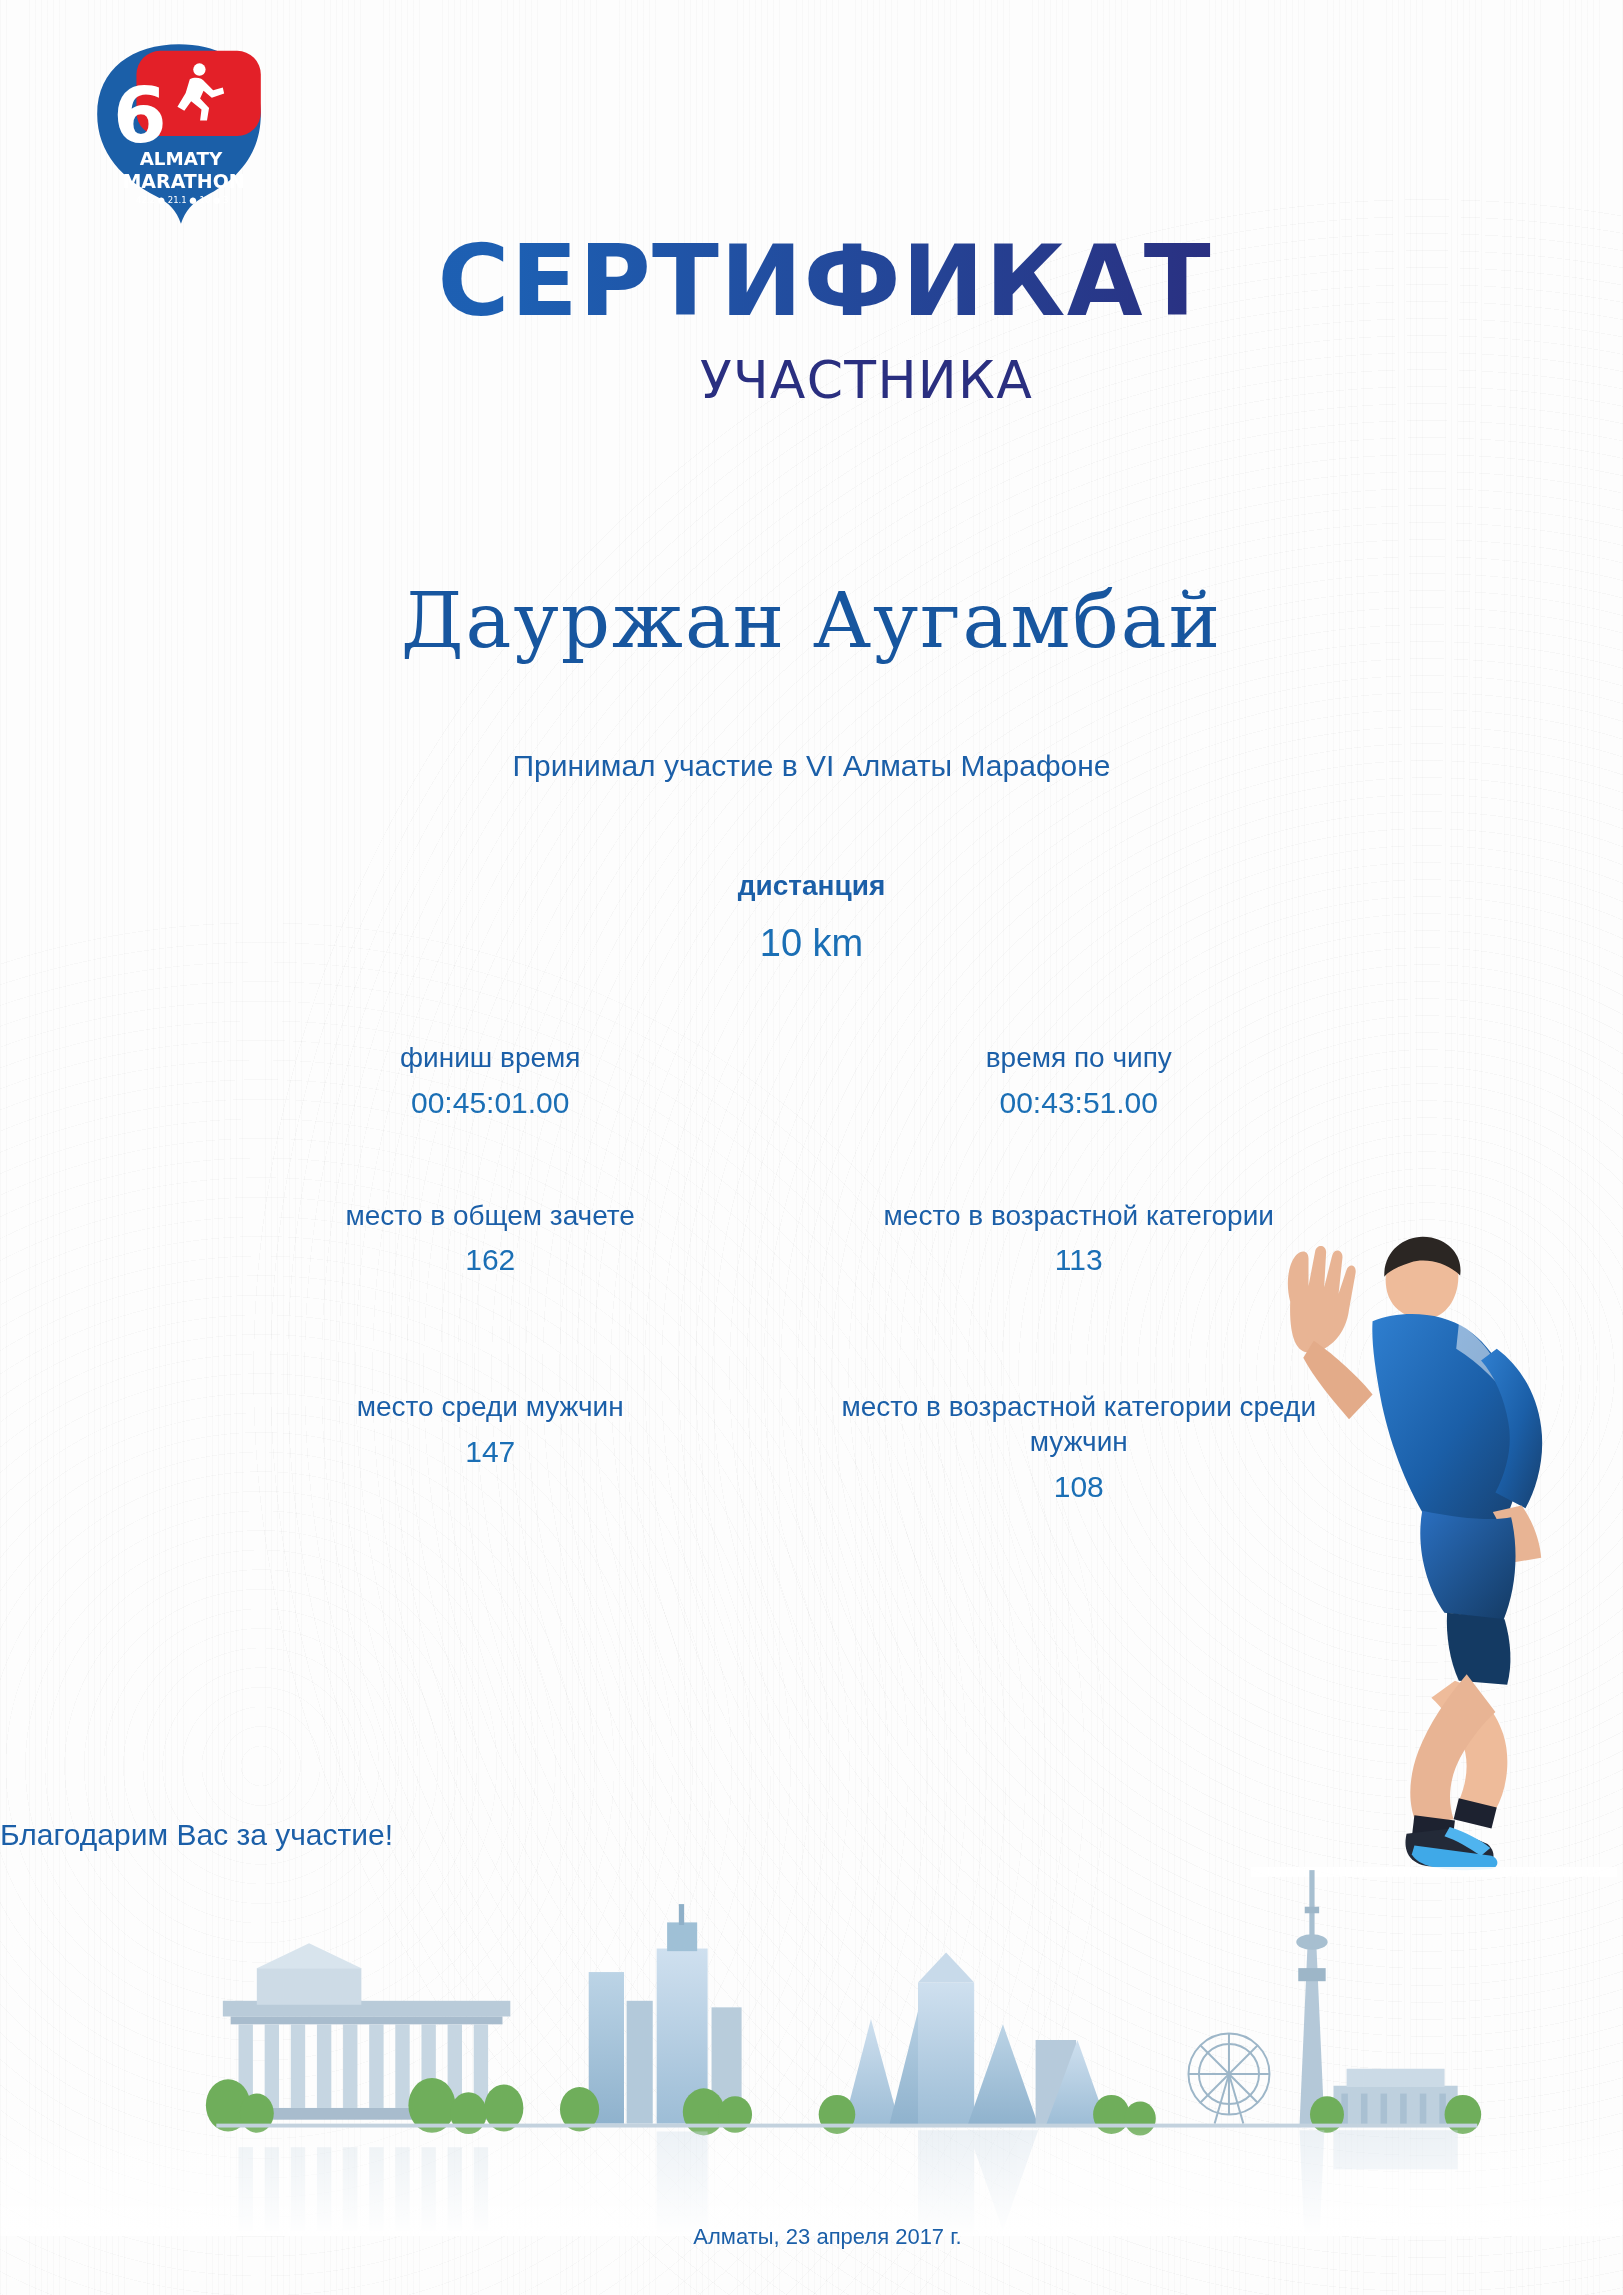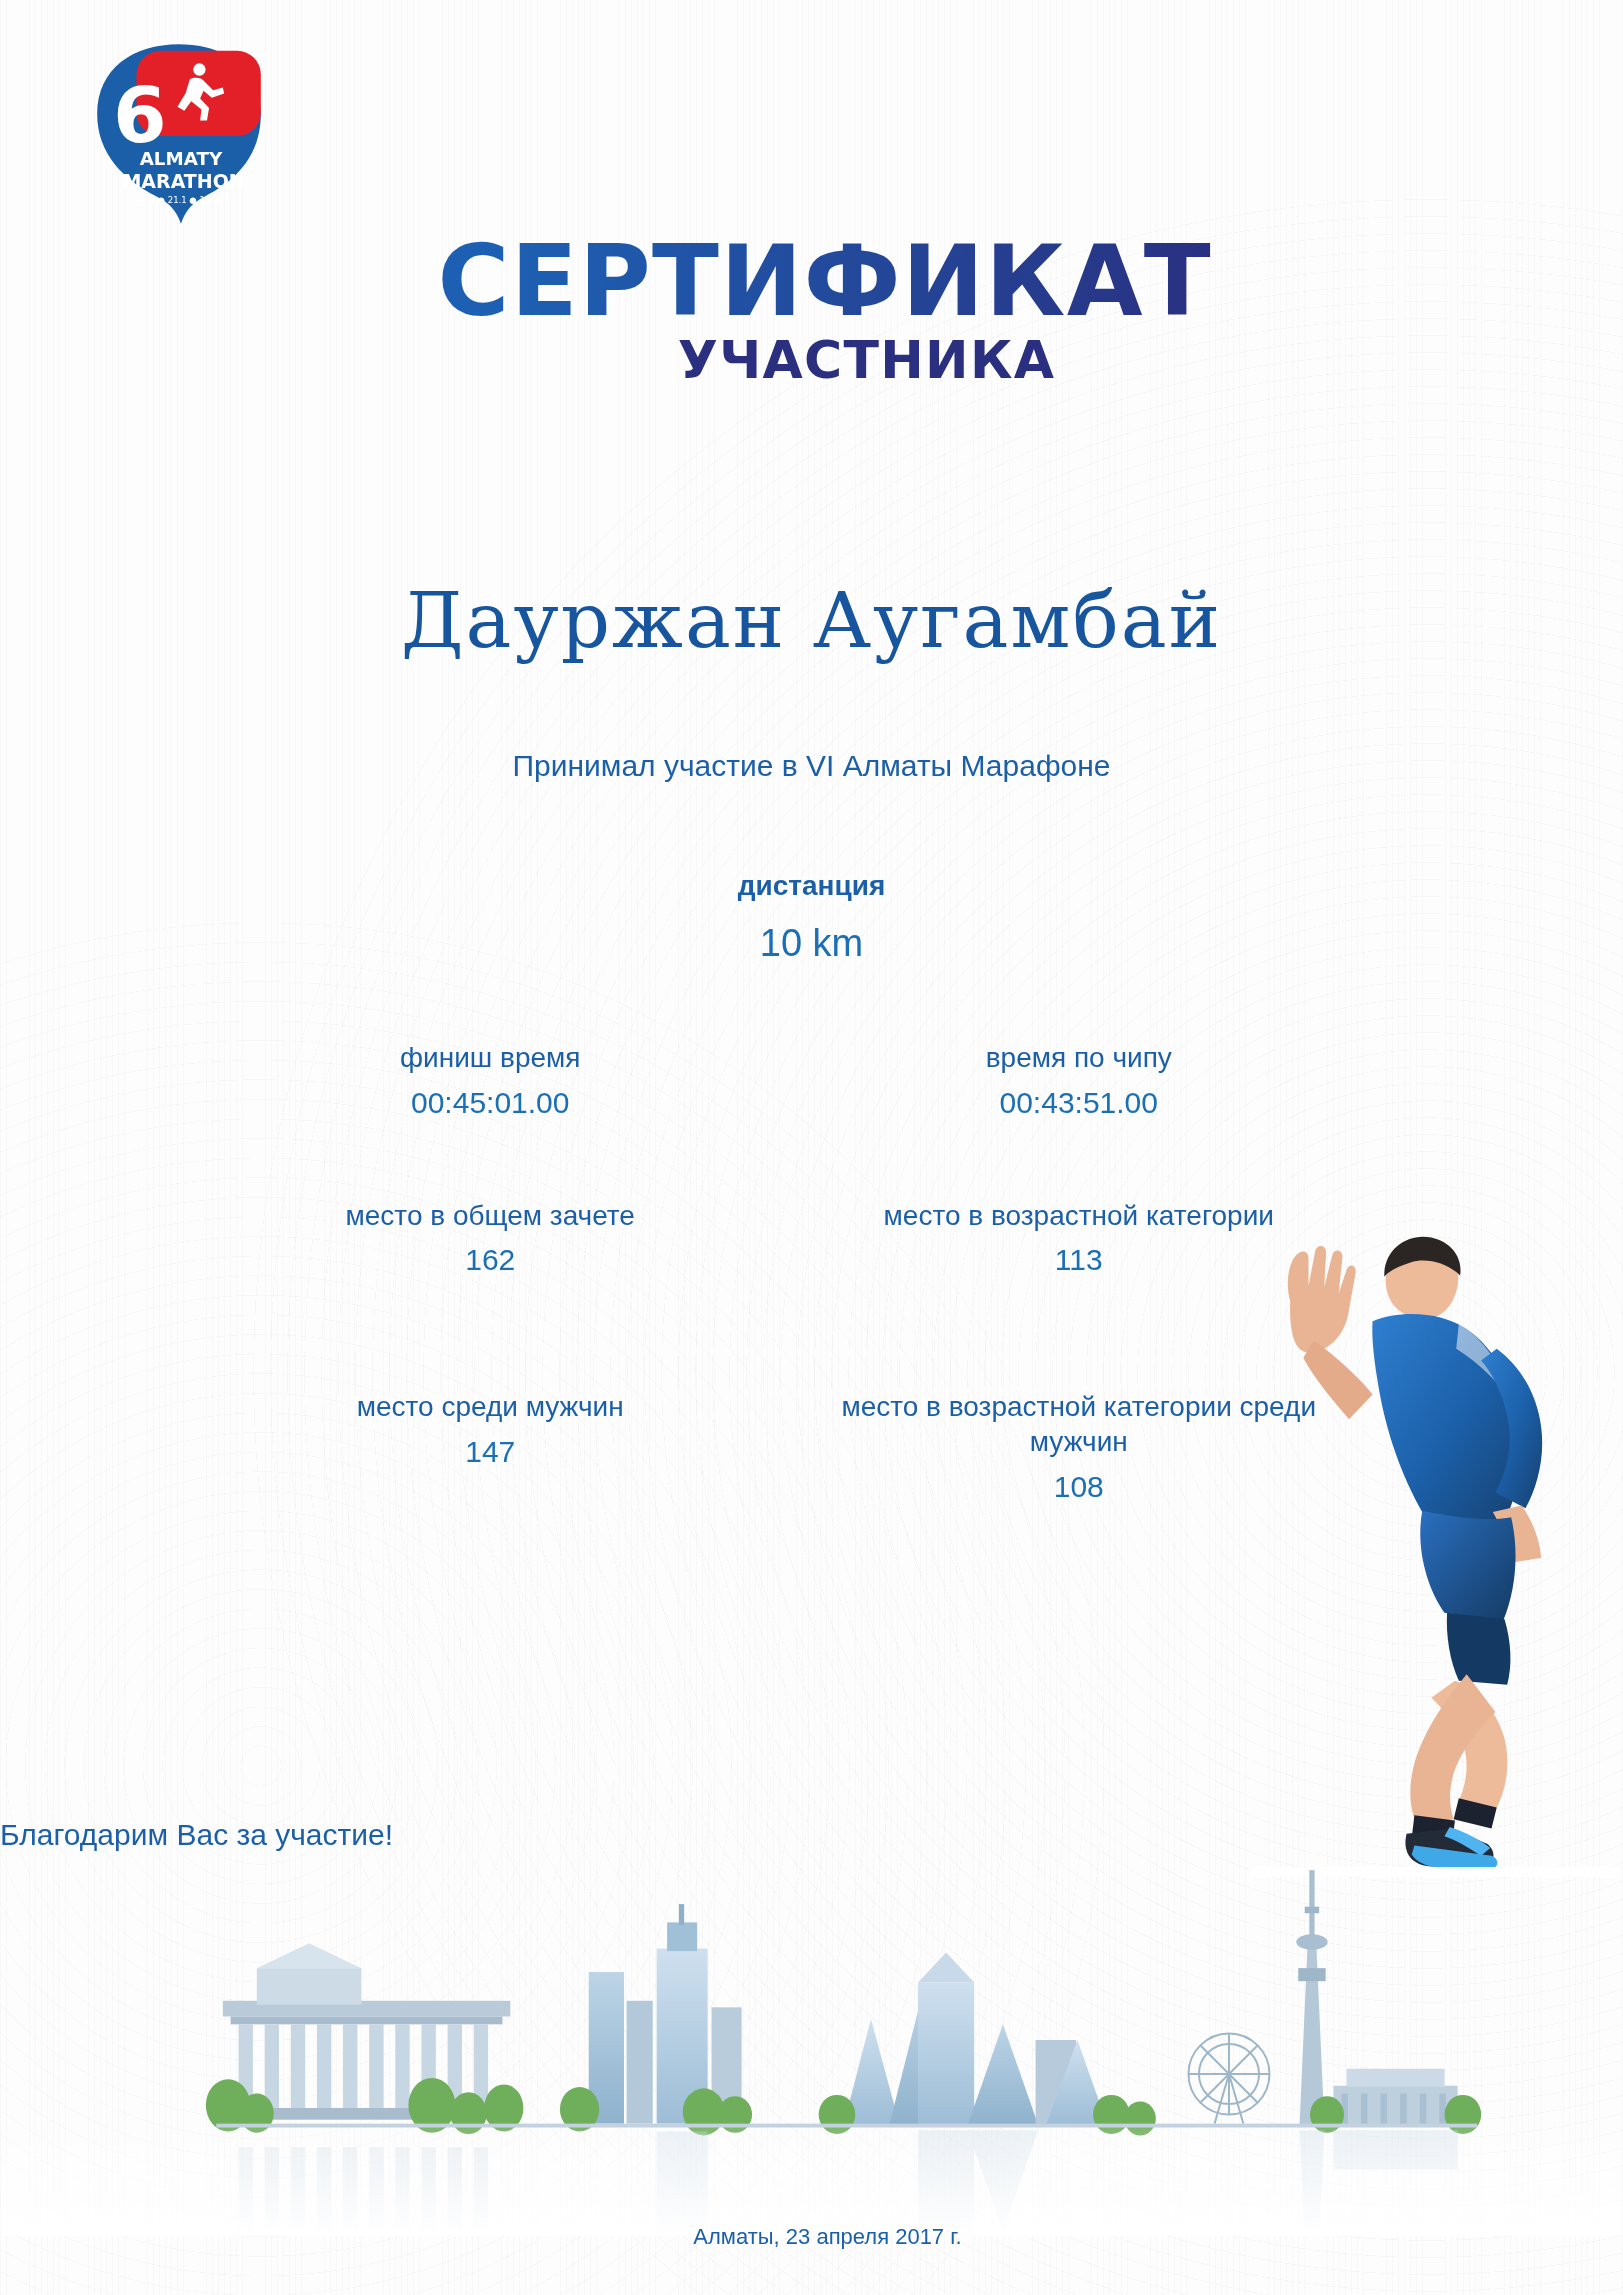--- a/index.html
+++ b/index.html
@@ -81,25 +81,25 @@
     line-height: 1.0;
     background: linear-gradient(90deg, #1f60b4 0%, #1d5fb2 30%, #2a2f80 75%, #2b2b7d 100%);
     -webkit-background-clip: text;
     background-clip: text;
     color: transparent;
     padding-right: 19.6px;
     margin-left: 46px;
   }
   .cert-sub {
     font-family: "DejaVu Sans", "Liberation Sans", sans-serif;
-    font-weight: bold;
+    font-weight: normal;
     font-size: 52px;
     letter-spacing: 1.3px;
     color: #2a2f80;
-    margin-top: 0;
+    margin-top: 20px;
     padding-left: 110px;
   }
 
   
   .name {
     position: absolute;
     left: 0; right: 0;
     top: 576px;
     text-align: center;
     font-family: "DejaVu Serif", "Liberation Serif", serif;

